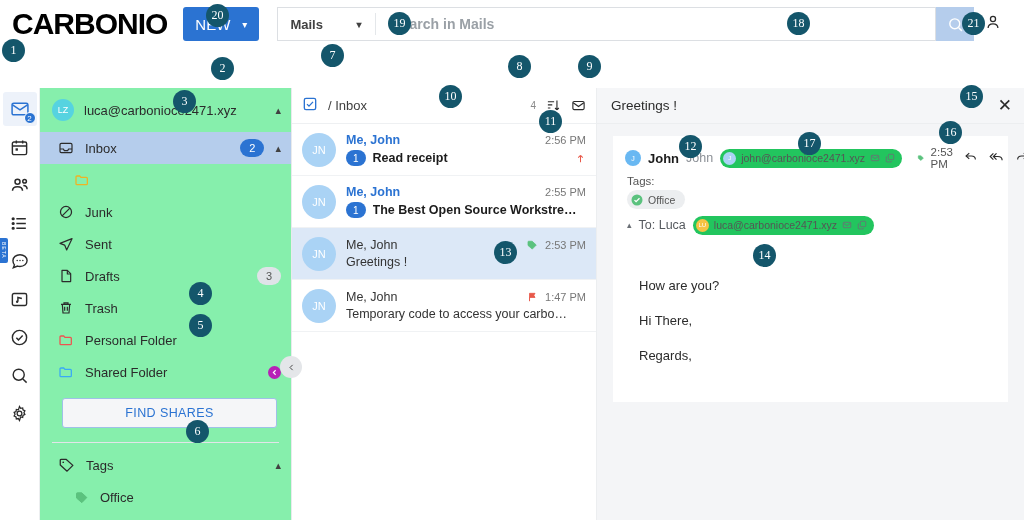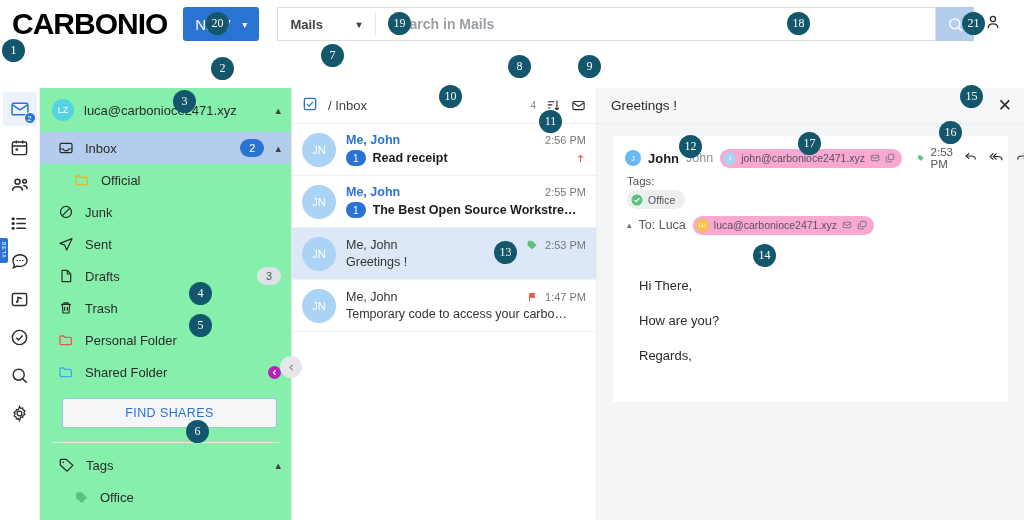--- a/index.html
+++ b/index.html
@@ -162,21 +162,21 @@
   .detail-scroll { flex:1; padding:12px 16px 0 16px; min-height:0; overflow:hidden; }
   .mail-card { background:#fff; min-height:240px; padding:10px 12px 18px 12px; }
   .mail-top { display:flex; align-items:center; gap:7px; }
   .avatar-xs {
     width:16px; height:16px; border-radius:50%; background:#69b8f2; color:#fff; font-size:7px;
     display:flex; align-items:center; justify-content:center; flex:0 0 16px;
   }
   .sender-name { font-size:13px; font-weight:bold; color:#1c1c1c; }
   .sender-alt { font-size:12.5px; color:#8b9096; }
   .chip {
-    display:inline-flex; align-items:center; gap:5px; background:#f9a8d4; border-radius:10px;
+    display:inline-flex; align-items:center; gap:5px; background:#22c55e; border-radius:10px;
     height:19px; padding:0 7px 0 3px; font-size:10.5px; color:#555;
   }
   .chip .dot {
     width:13px; height:13px; border-radius:50%; background:#aad3f5; color:#fff; font-size:6px;
     display:flex; align-items:center; justify-content:center;
   }
   .chip .dot.yellow { background:#f5c343; }
   .chip .ci { color:#6a6f75; display:flex; align-items:center; }
   .mail-time { font-size:11.5px; color:#555; }
   .mail-actions { margin-left:auto; display:flex; align-items:center; gap:11px; color:#2b2b2b; }
@@ -324,21 +324,20 @@
           </svg>
           <span class="fname">Inbox</span>
           <span class="badge-blue">2</span>
           <span class="chev-up">▴</span>
         </div>
 
         <div class="folder sub">
           <svg width="16" height="16" viewBox="0 0 24 24" fill="none" stroke="#f0b323" stroke-width="1.9">
             <path d="M3 7.5a1.5 1.5 0 011.5-1.5h4l2 2.2h8A1.5 1.5 0 0120 9.7v7.8a1.5 1.5 0 01-1.5 1.5h-14A1.5 1.5 0 013 17.5z"></path>
           </svg>
-          <span class="fname">Official</span>
         </div>
 
         <div class="folder">
           <svg width="16" height="16" viewBox="0 0 24 24" fill="none" stroke="#2b2b2b" stroke-width="1.9">
             <circle cx="12" cy="12" r="8.3"></circle>
               <line x1="6.2" y1="17.8" x2="17.8" y2="6.2"></line>
           </svg>
           <span class="fname">Junk</span>
         </div>
 
@@ -591,22 +590,22 @@
               <span class="ci">
                 <svg width="10" height="10" viewBox="0 0 24 24" fill="none" stroke="#6a6f75" stroke-width="2">
                     <rect x="8" y="3" width="13" height="13" rx="2"></rect>
                     <path d="M16 19.5a2 2 0 01-2 2H5a2 2 0 01-2-2v-9a2 2 0 012-2"></path>
                   </svg>
               </span>
             </span>
           </div>
 
           <div class="mail-body">
+            <p>How are you?</p>
             <p>Hi There,</p>
-            <p>How are you?</p>
             <p>Regards,</p>
           </div>
         </div>
       </div>
     </div>
   </div>
 </div>
 
 <div id="markers">
     <div class="marker" style="left: 2px; top: 39px;">1</div>
@@ -621,15 +620,15 @@
     <div class="marker" style="left: 439px; top: 85px;">10</div>
     <div class="marker" style="left: 539px; top: 110px;">11</div>
     <div class="marker" style="left: 679px; top: 135px;">12</div>
     <div class="marker" style="left: 494px; top: 241px;">13</div>
     <div class="marker" style="left: 753px; top: 244px;">14</div>
     <div class="marker" style="left: 960px; top: 85px;">15</div>
     <div class="marker" style="left: 939px; top: 121px;">16</div>
     <div class="marker" style="left: 798px; top: 132px;">17</div>
     <div class="marker" style="left: 787px; top: 12px;">18</div>
     <div class="marker" style="left: 388px; top: 12px;">19</div>
-    <div class="marker" style="left: 206px; top: 12px;">20</div>
+    <div class="marker" style="left: 206px; top: 4px;">20</div>
     <div class="marker" style="left: 962px; top: 12px;">21</div>
   </div>
 
 </body></html>

